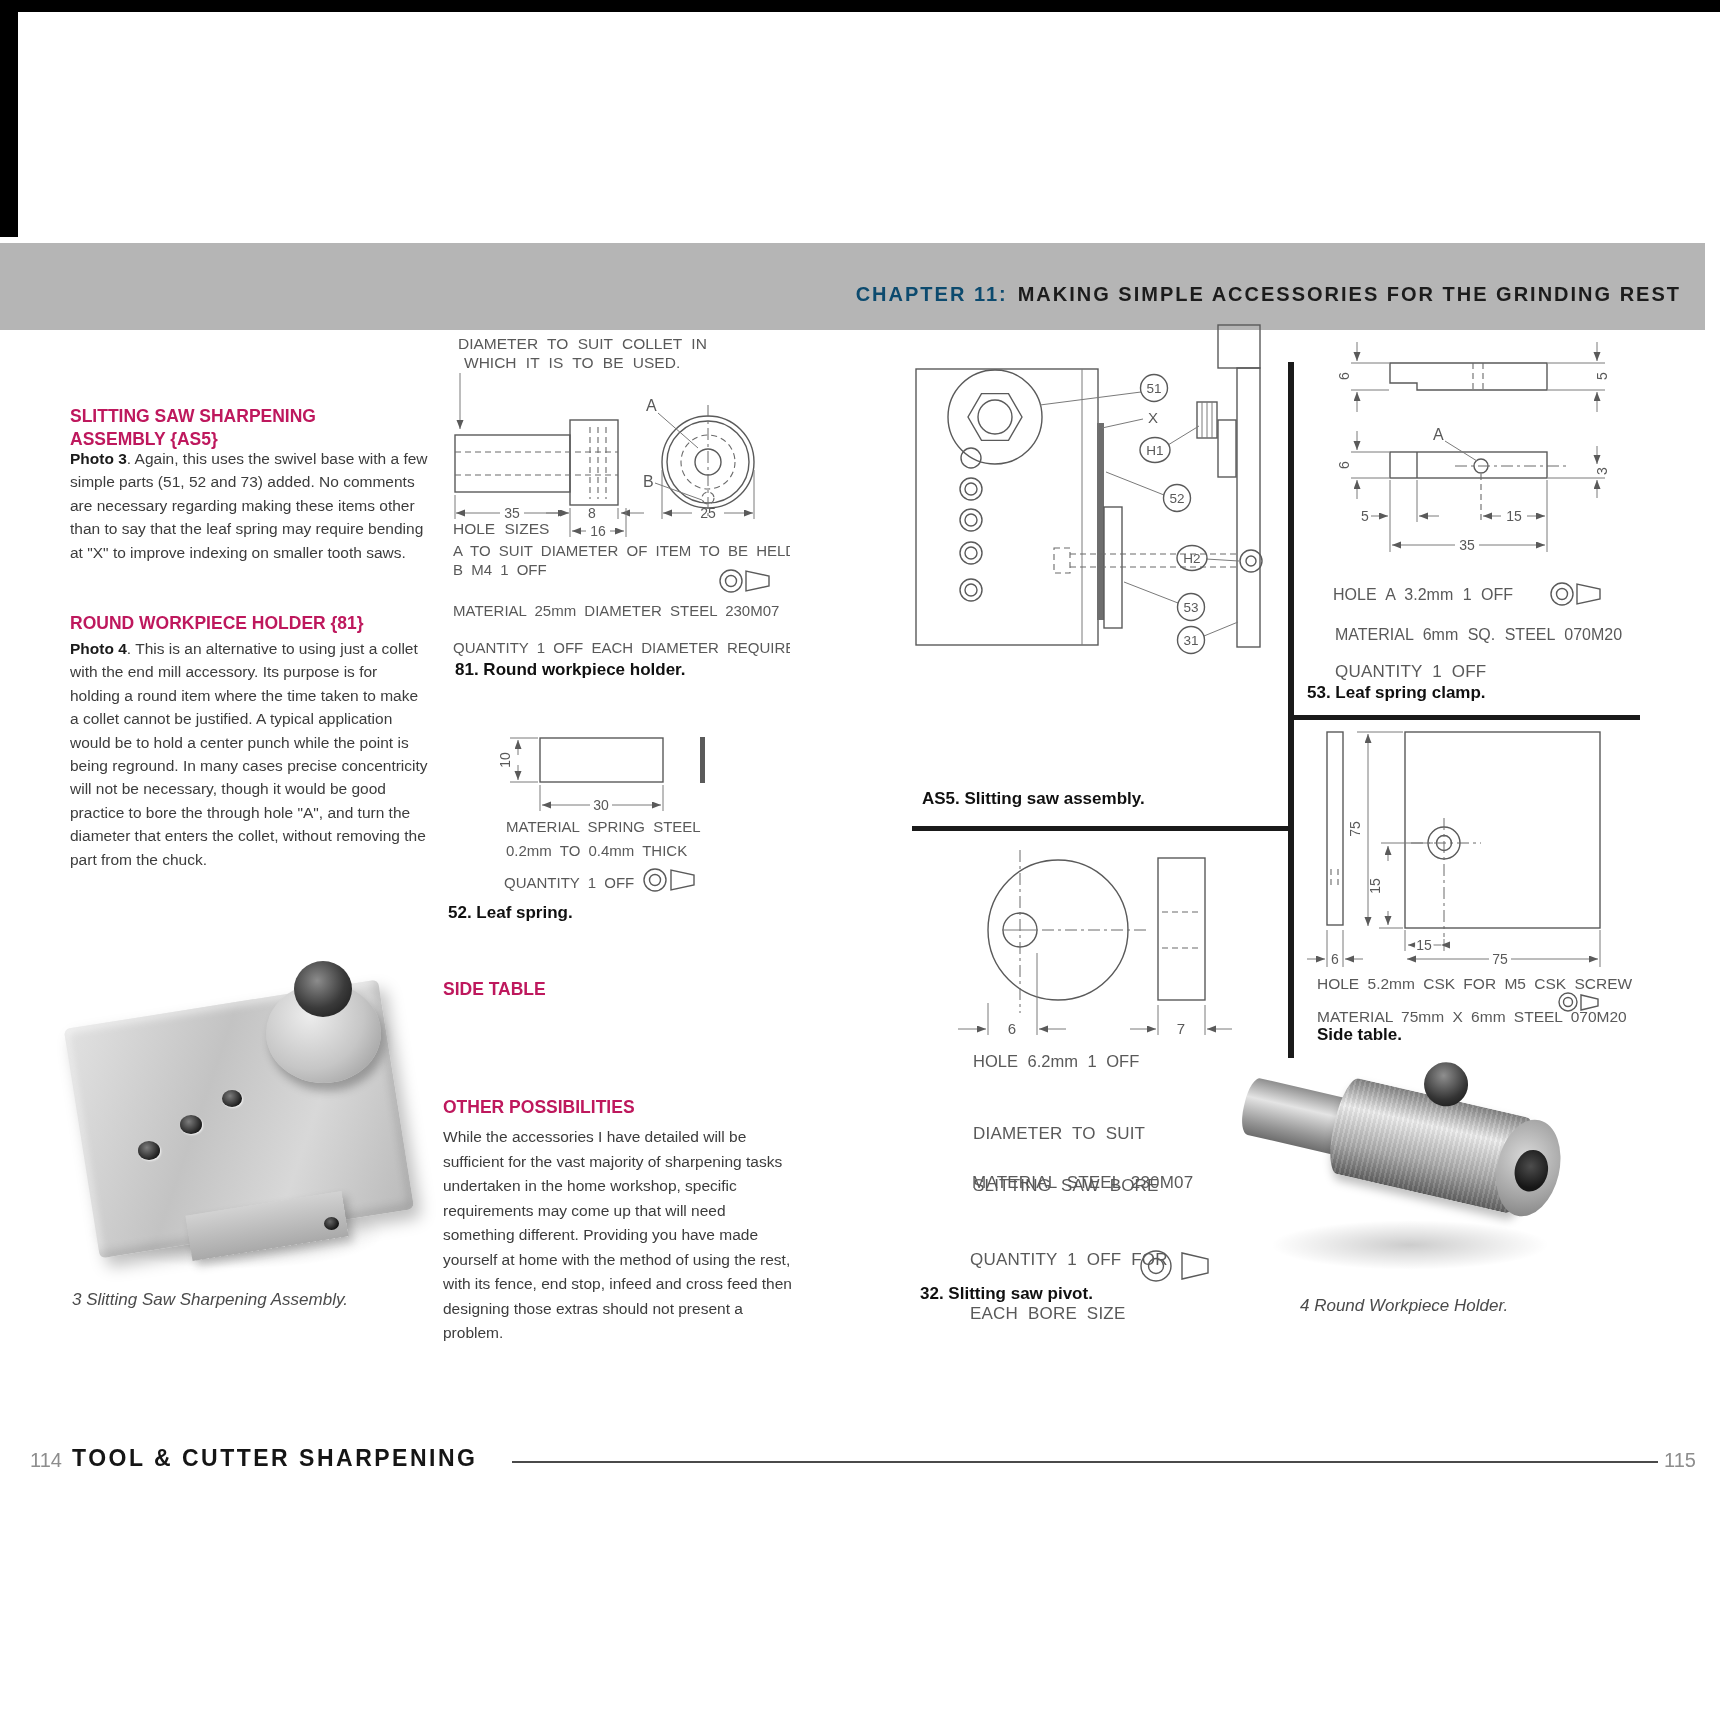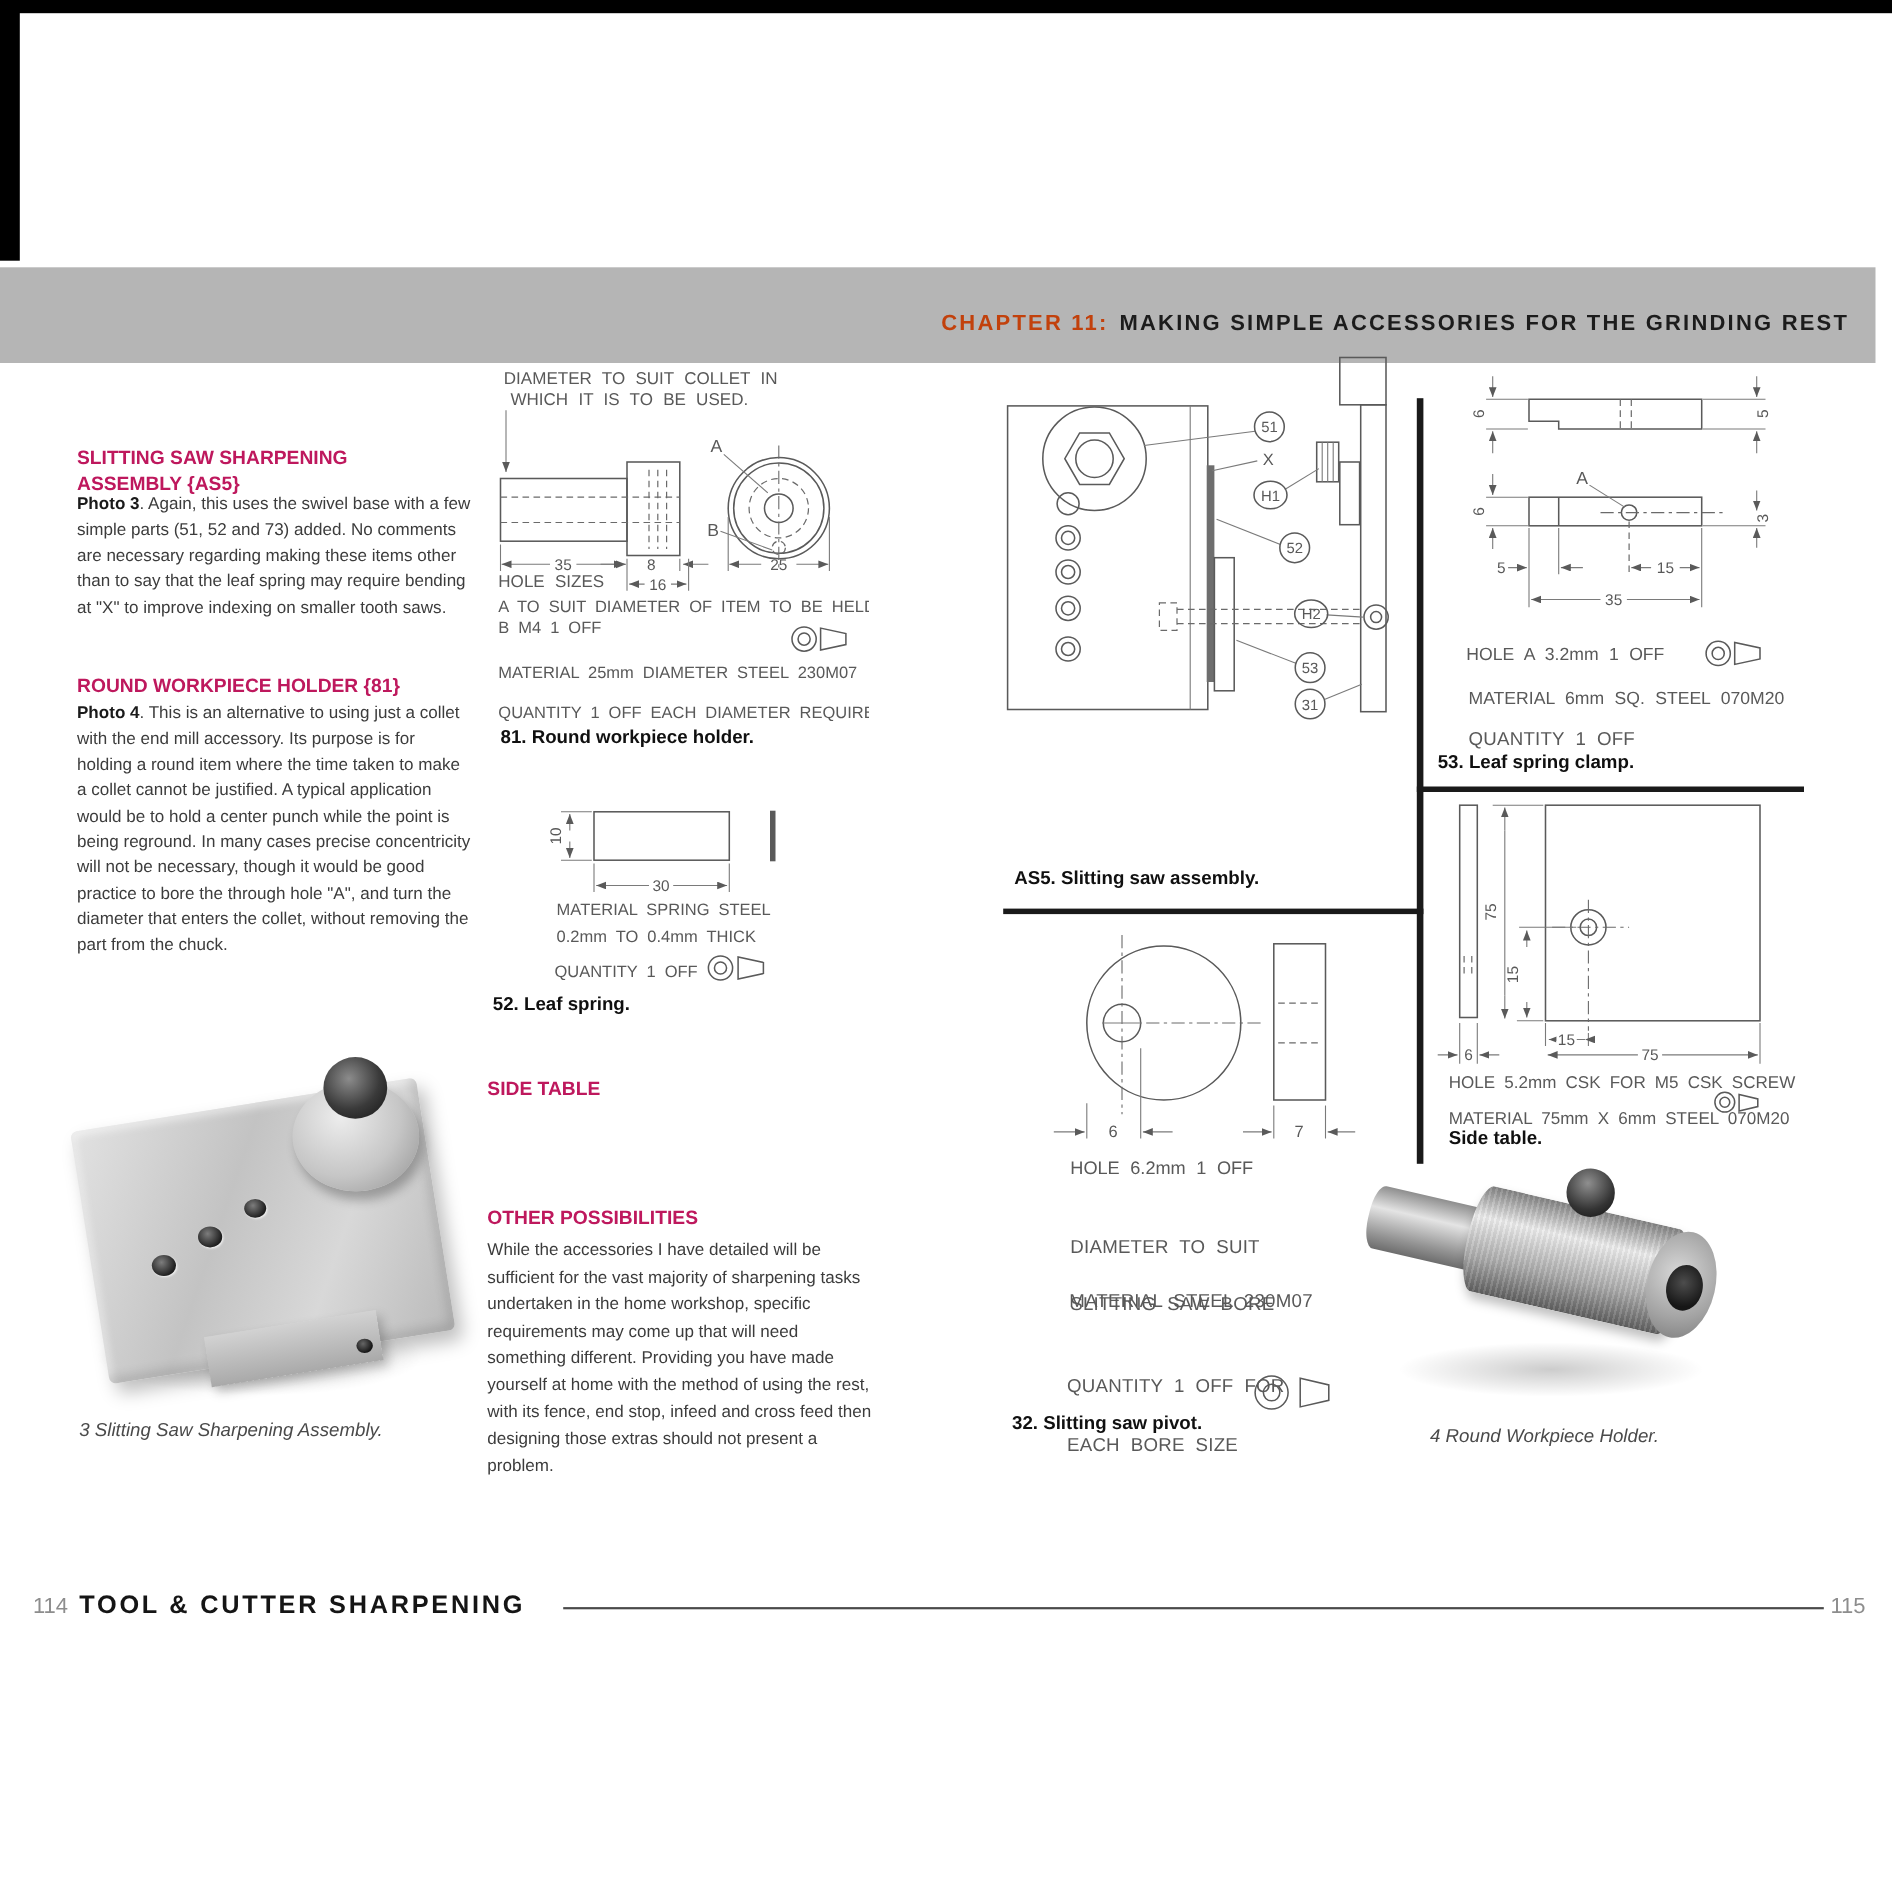--- a/index.html
+++ b/index.html
@@ -1,21 +1,21 @@
 <!DOCTYPE html>
 <html><head>
 <meta charset="utf-8">
 <style>
   html,body{margin:0;padding:0;background:#fff;}
   .page{position:relative;width:1720px;height:1720px;background:#fff;overflow:hidden;
         font-family:"Liberation Sans",sans-serif;}
   .abs{position:absolute;}
   .band{background:#b5b5b5;}
   .chap{font-weight:bold;font-size:20px;letter-spacing:2px;white-space:nowrap;}
-  .chap .lab{color:#c2410c;margin-right:10px;}
+  .chap .lab{color:#0c4a6e;margin-right:10px;}
   .chap .tit{color:#1c1c1c;}
   .head{font-weight:bold;font-size:17.5px;line-height:23px;color:#be185d;white-space:pre-line;}
   .body-txt{font-size:15.5px;line-height:23.4px;color:#3c3c3c;}
   .body-txt b{color:#1a1a1a;}
   .tech{color:#595959;font-size:16px;word-spacing:5px;letter-spacing:.2px;white-space:pre-line;line-height:21px;}
   .cap{font-weight:bold;font-size:17px;color:#101010;white-space:nowrap;}
   .photocap{font-style:italic;font-size:17px;color:#4a4a4a;white-space:nowrap;}
   .pagenum{font-size:20px;color:#8d8d8d;}
   .booktitle{font-weight:bold;font-size:23px;letter-spacing:2.5px;color:#151515;white-space:nowrap;}
   .rule{background:#1a1a1a;}

